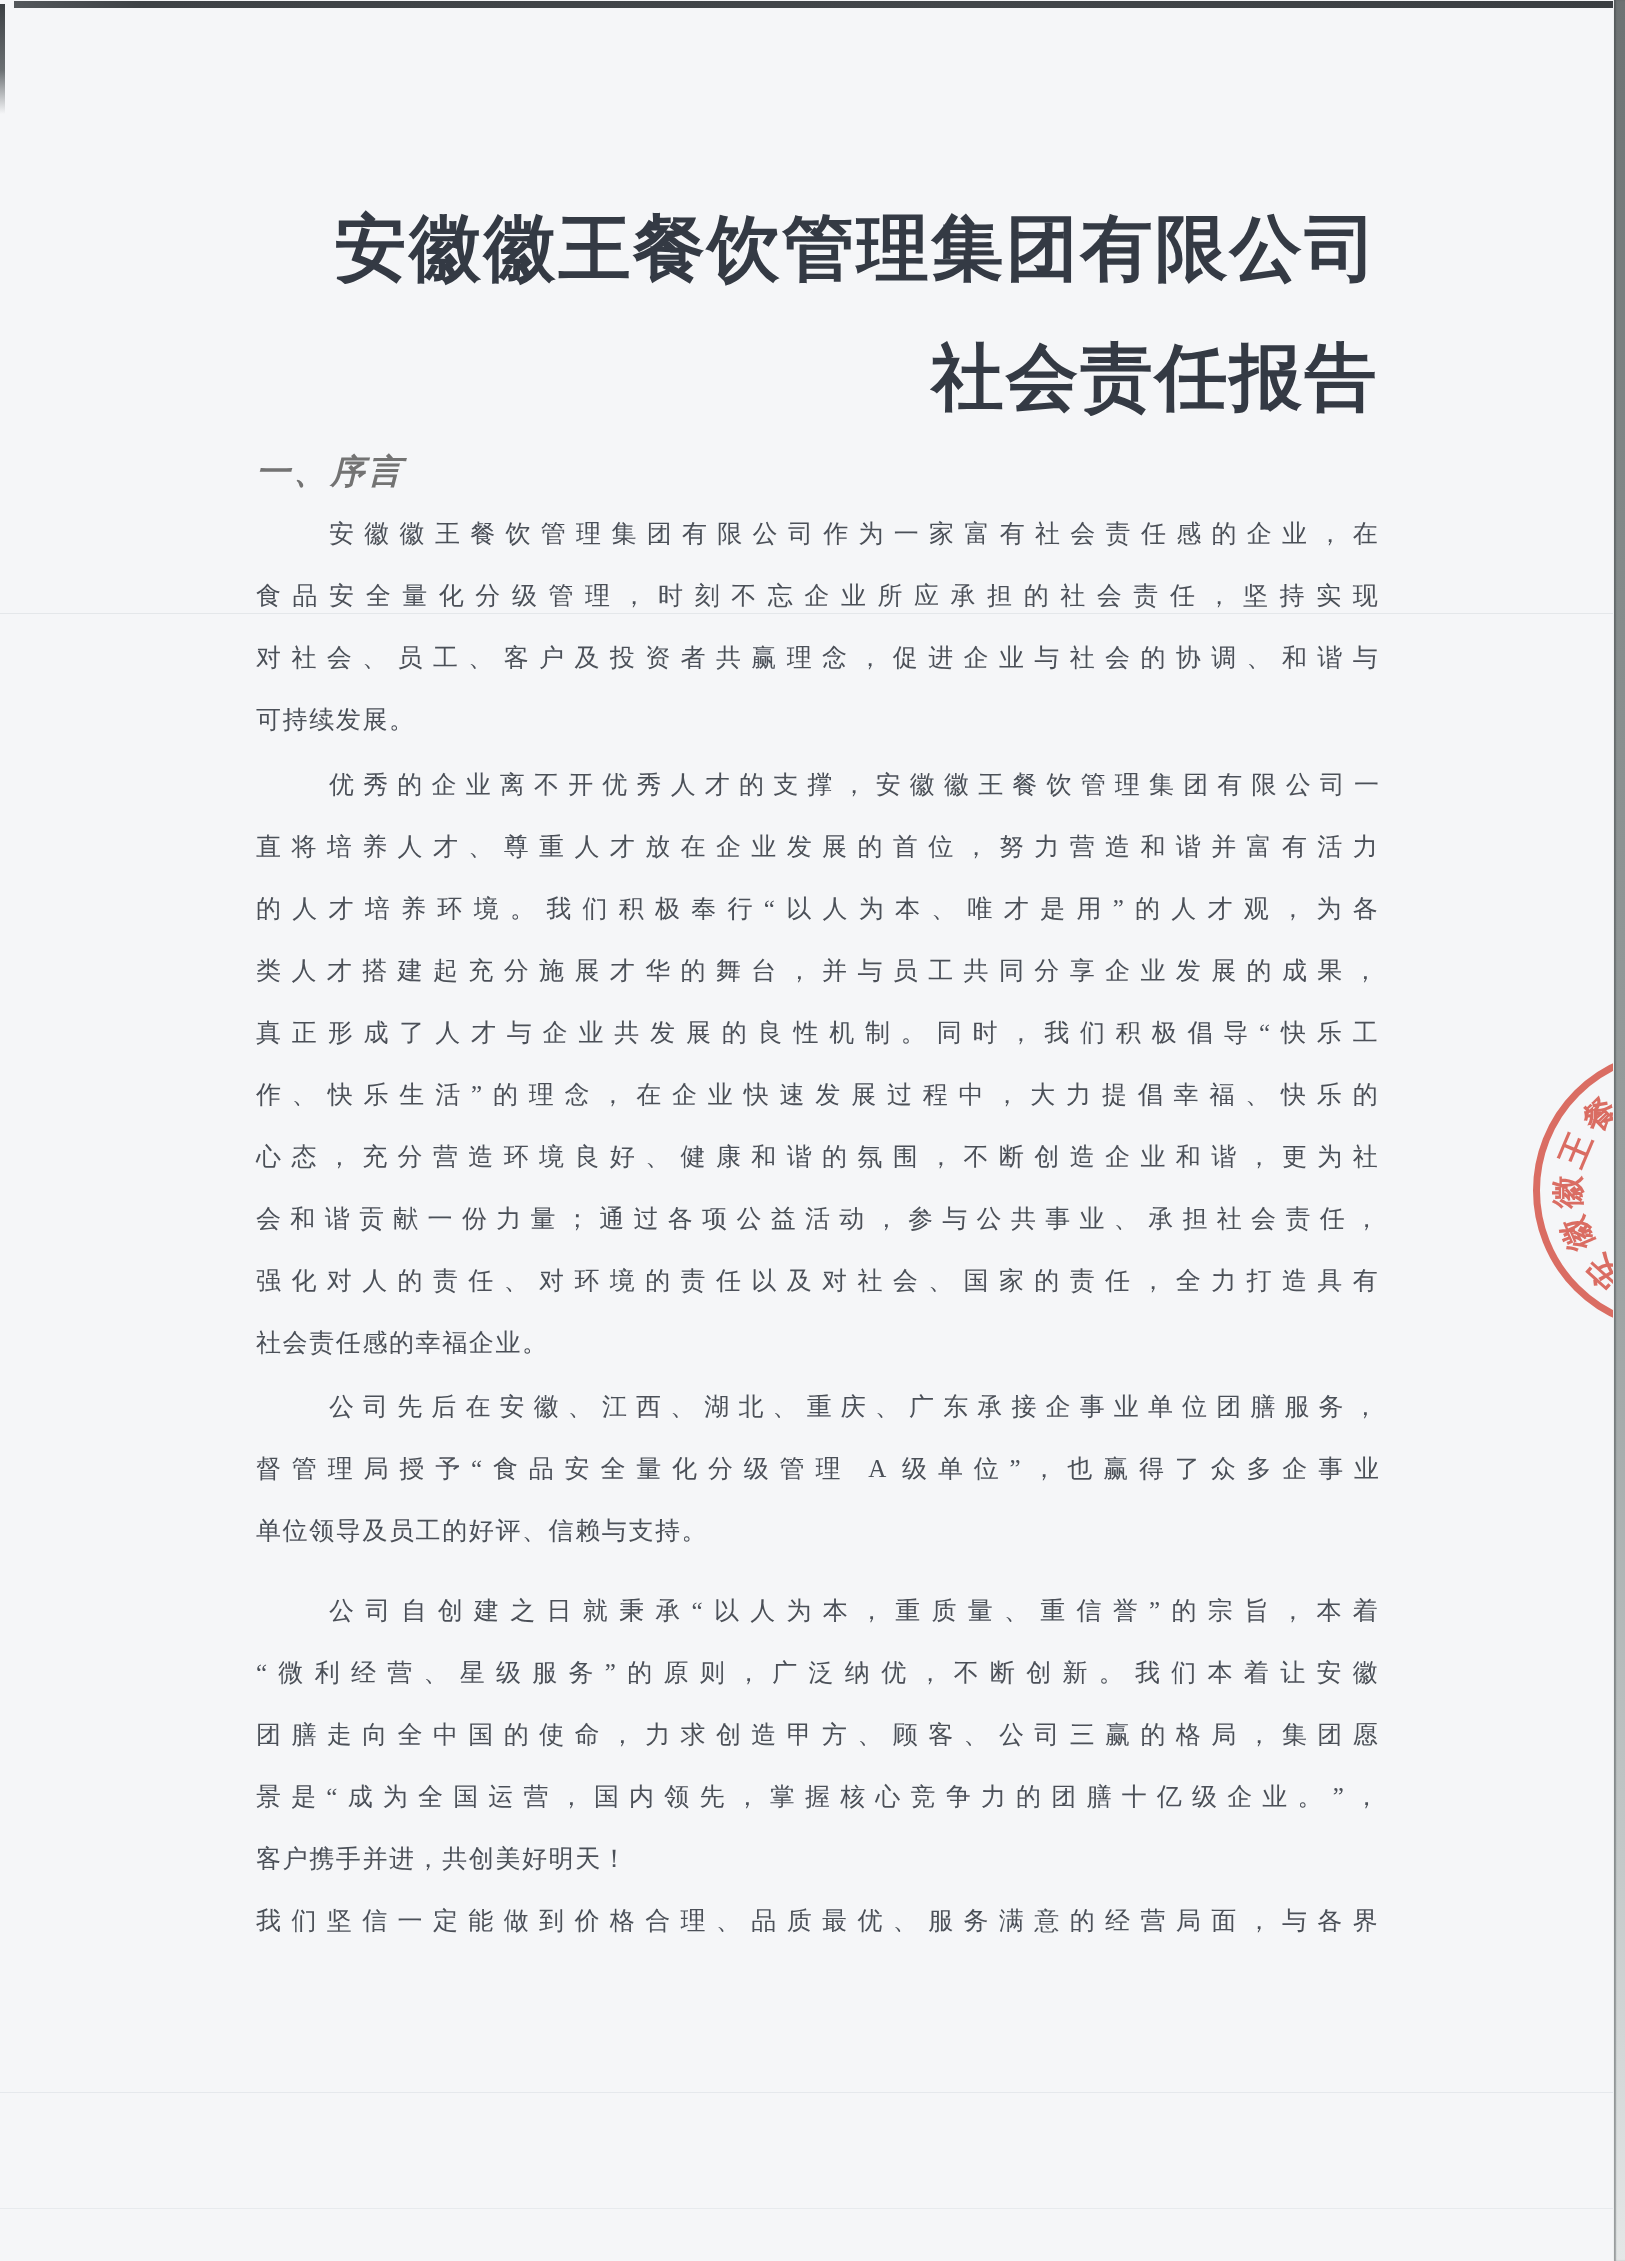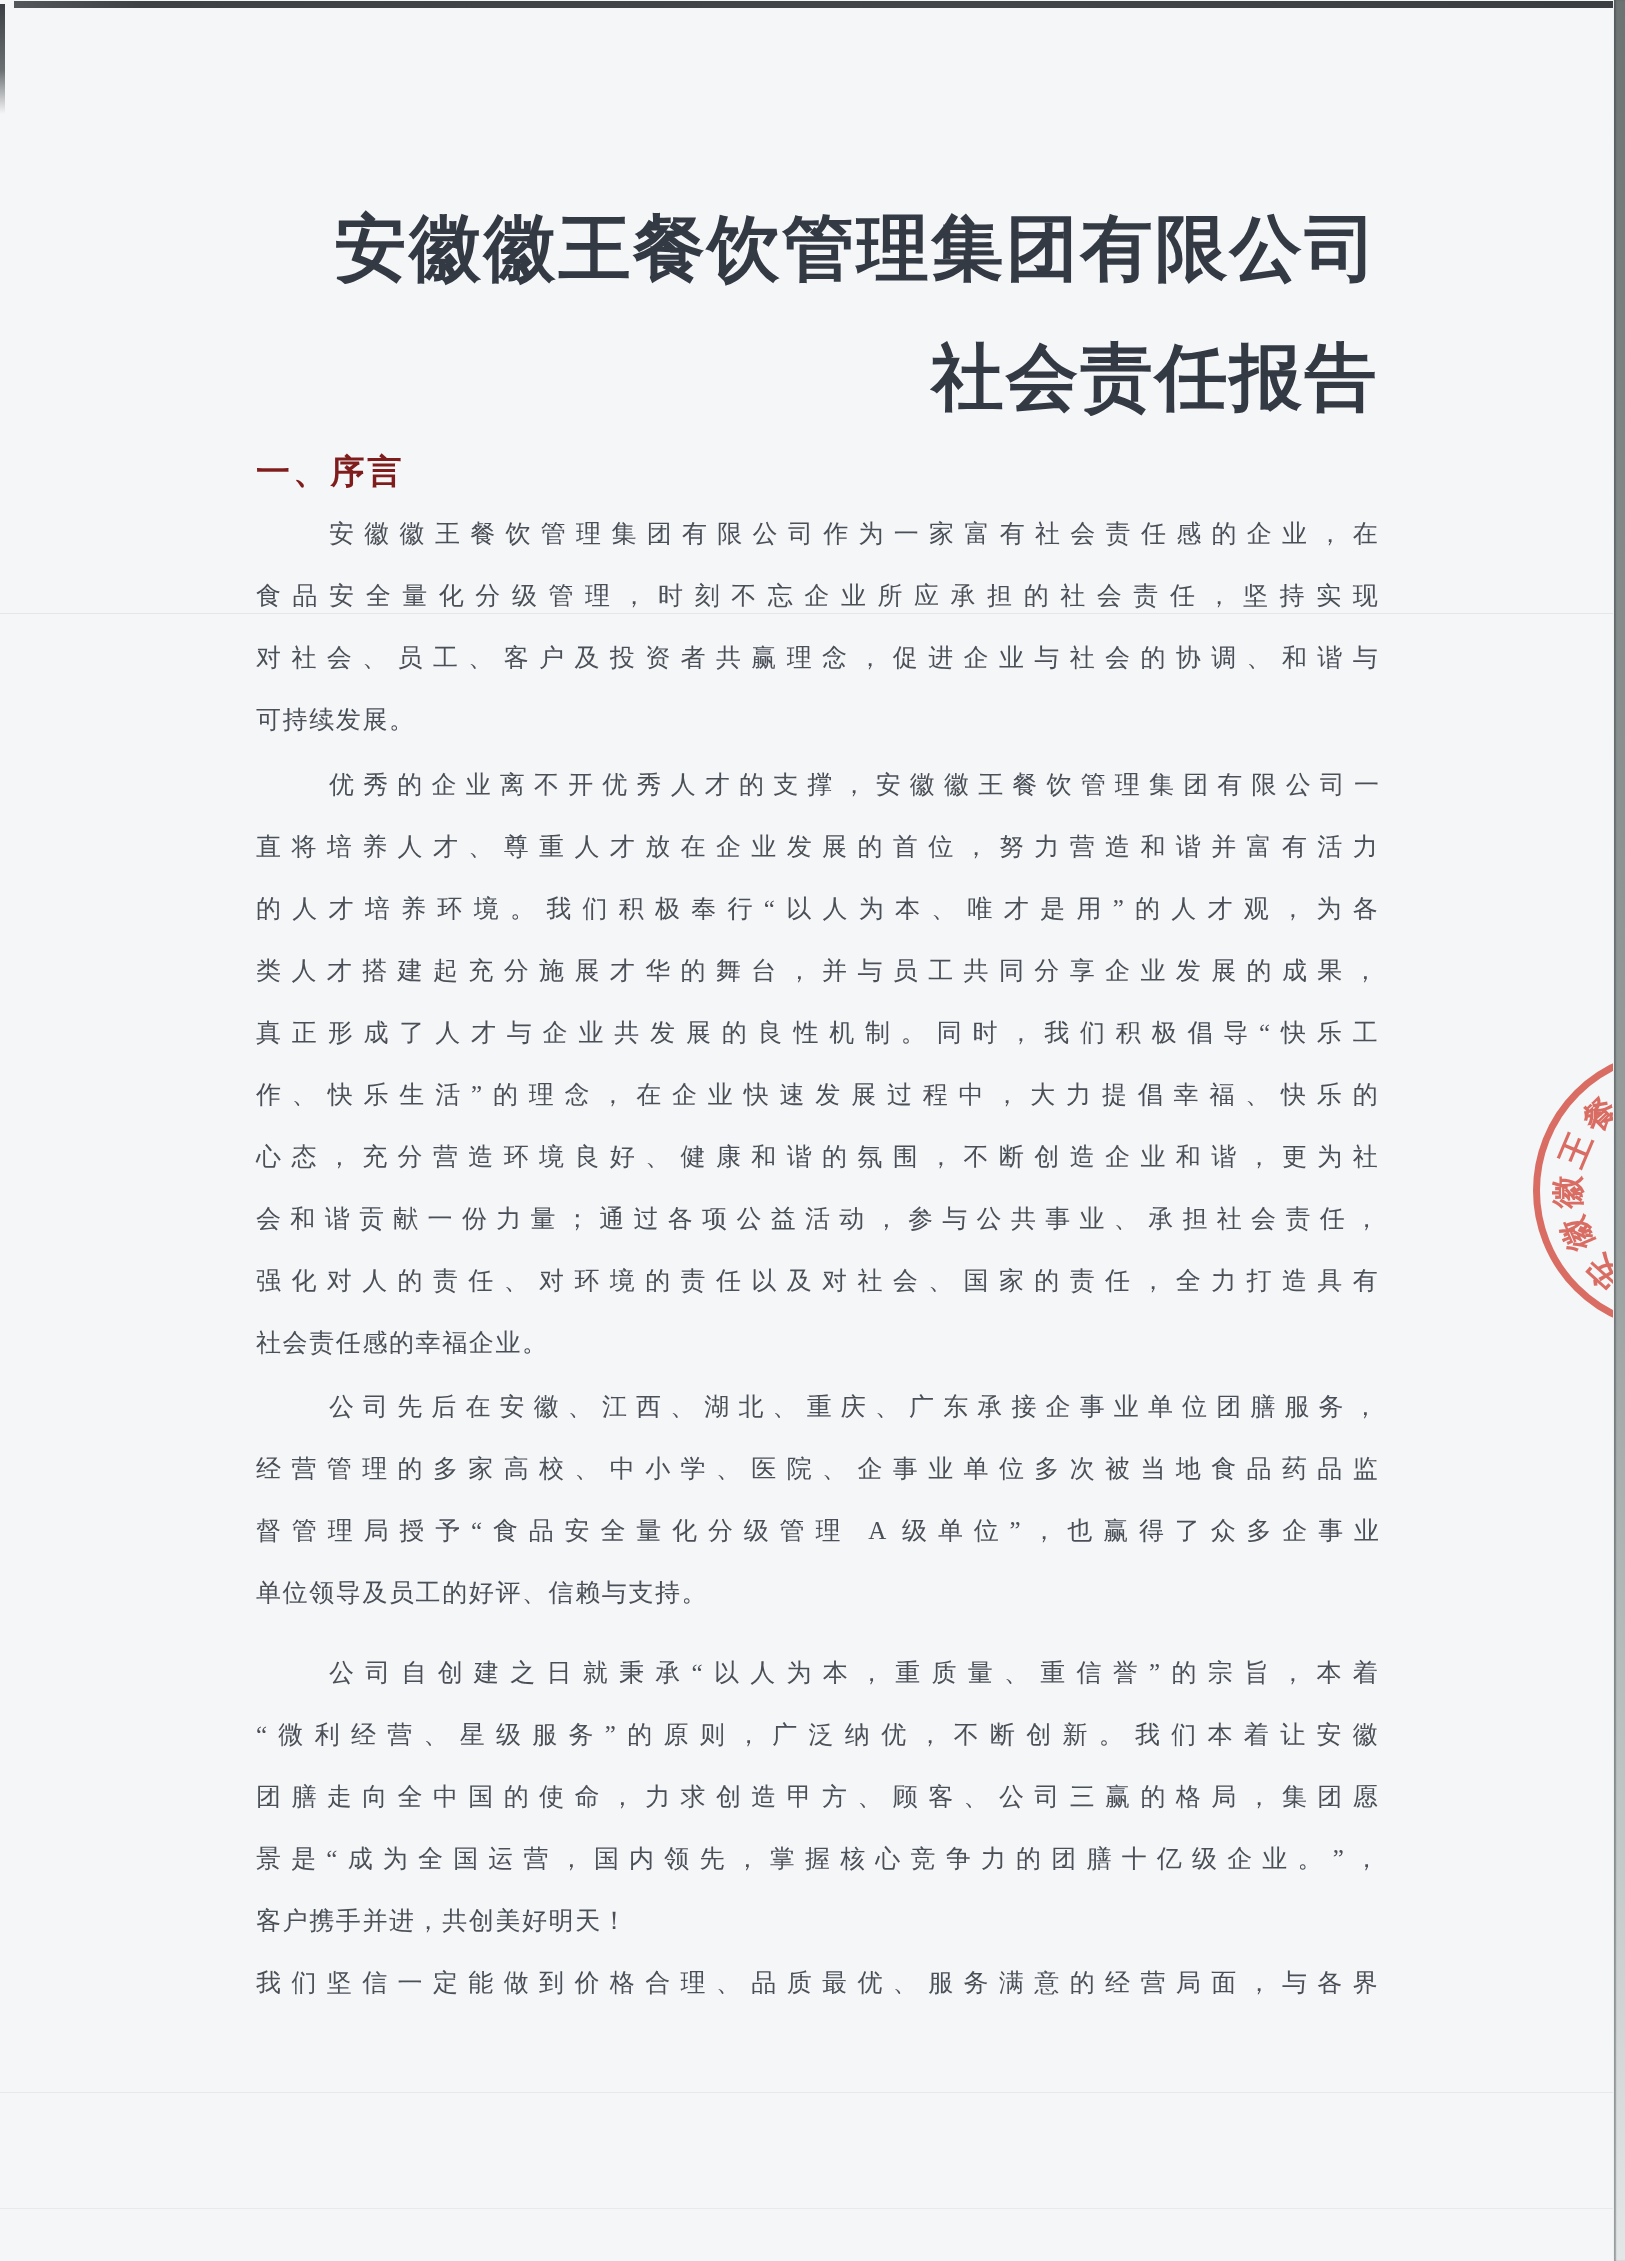--- a/index.html
+++ b/index.html
@@ -39,21 +39,21 @@
     font-size: 72px; line-height: 129px; font-weight: bold;
     letter-spacing: 2.6px; white-space: nowrap;
   }
   
   .text-col {
     position: absolute; left: 256px; top: 441px; width: 1123px;
     color: #4b5058;
   }
   .heading {
     font-size: 34px; line-height: 62px; height: 62px;
-    font-weight: 600; letter-spacing: 3.2px; color: #7f1d1d;
+    font-weight: 600; letter-spacing: 3.2px; color: #737373; font-style: italic;
   }
   .para { margin: 0; }
   .para.gap-sm { margin-top: 2.6px; }
   .para.gap-lg { margin-top: 18px; }
   .line {
     font-size: 25px; line-height: 62px; height: 62px;
     letter-spacing: 1.3px;
     text-align: justify; text-align-last: justify;
   }
   .line.last { text-align-last: left; letter-spacing: 1.6px; }
@@ -102,21 +102,20 @@
       <div class="line">真正形成了人才与企业共发展的良性机制。同时，我们积极倡导“快乐工</div>
       <div class="line">作、快乐生活”的理念，在企业快速发展过程中，大力提倡幸福、快乐的</div>
       <div class="line">心态，充分营造环境良好、健康和谐的氛围，不断创造企业和谐，更为社</div>
       <div class="line tight">会和谐贡献一份力量；通过各项公益活动，参与公共事业、承担社会责任，</div>
       <div class="line">强化对人的责任、对环境的责任以及对社会、国家的责任，全力打造具有</div>
       <div class="line last">社会责任感的幸福企业。</div>
     </div>
 
     <div class="para gap-sm">
       <div class="line ind">公司先后在安徽、江西、湖北、重庆、广东承接企事业单位团膳服务，</div>
-      <div class="line">经营管理的多家高校、中小学、医院、企事业单位多次被当地食品药品监</div>
       <div class="line tight">督管理局授予“食品安全量化分级管理 A 级单位”，也赢得了众多企事业</div>
       <div class="line last">单位领导及员工的好评、信赖与支持。</div>
     </div>
 
     <div class="para gap-lg">
       <div class="line ind">公司自创建之日就秉承“以人为本，重质量、重信誉”的宗旨，本着</div>
       <div class="line">“微利经营、星级服务”的原则，广泛纳优，不断创新。我们本着让安徽</div>
       <div class="line">团膳走向全中国的使命，力求创造甲方、顾客、公司三赢的格局，集团愿</div>
       <div class="line tight">景是“成为全国运营，国内领先，掌握核心竞争力的团膳十亿级企业。”，</div>
       <div class="line last">客户携手并进，共创美好明天！</div>

